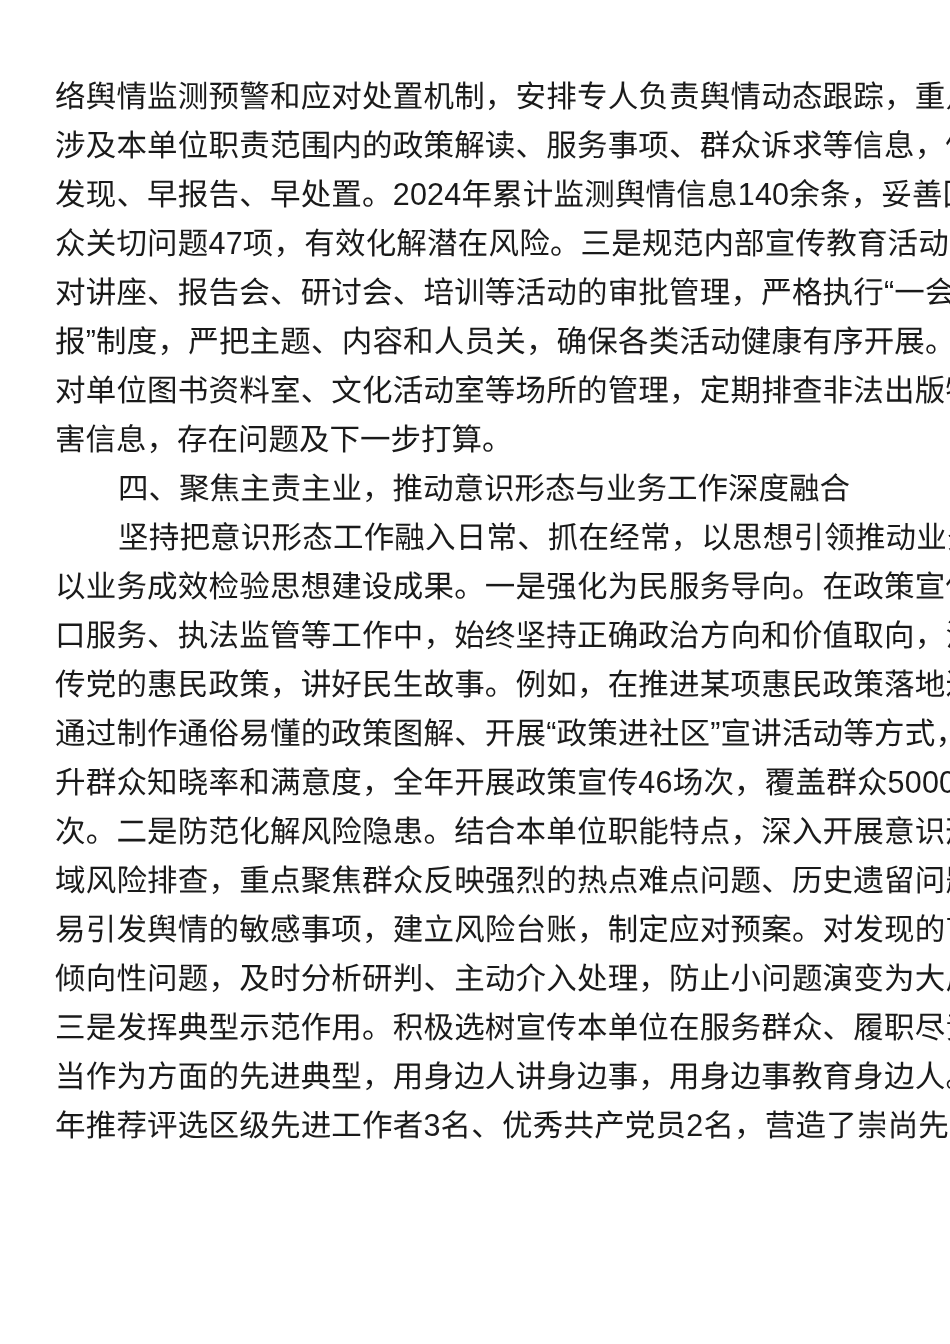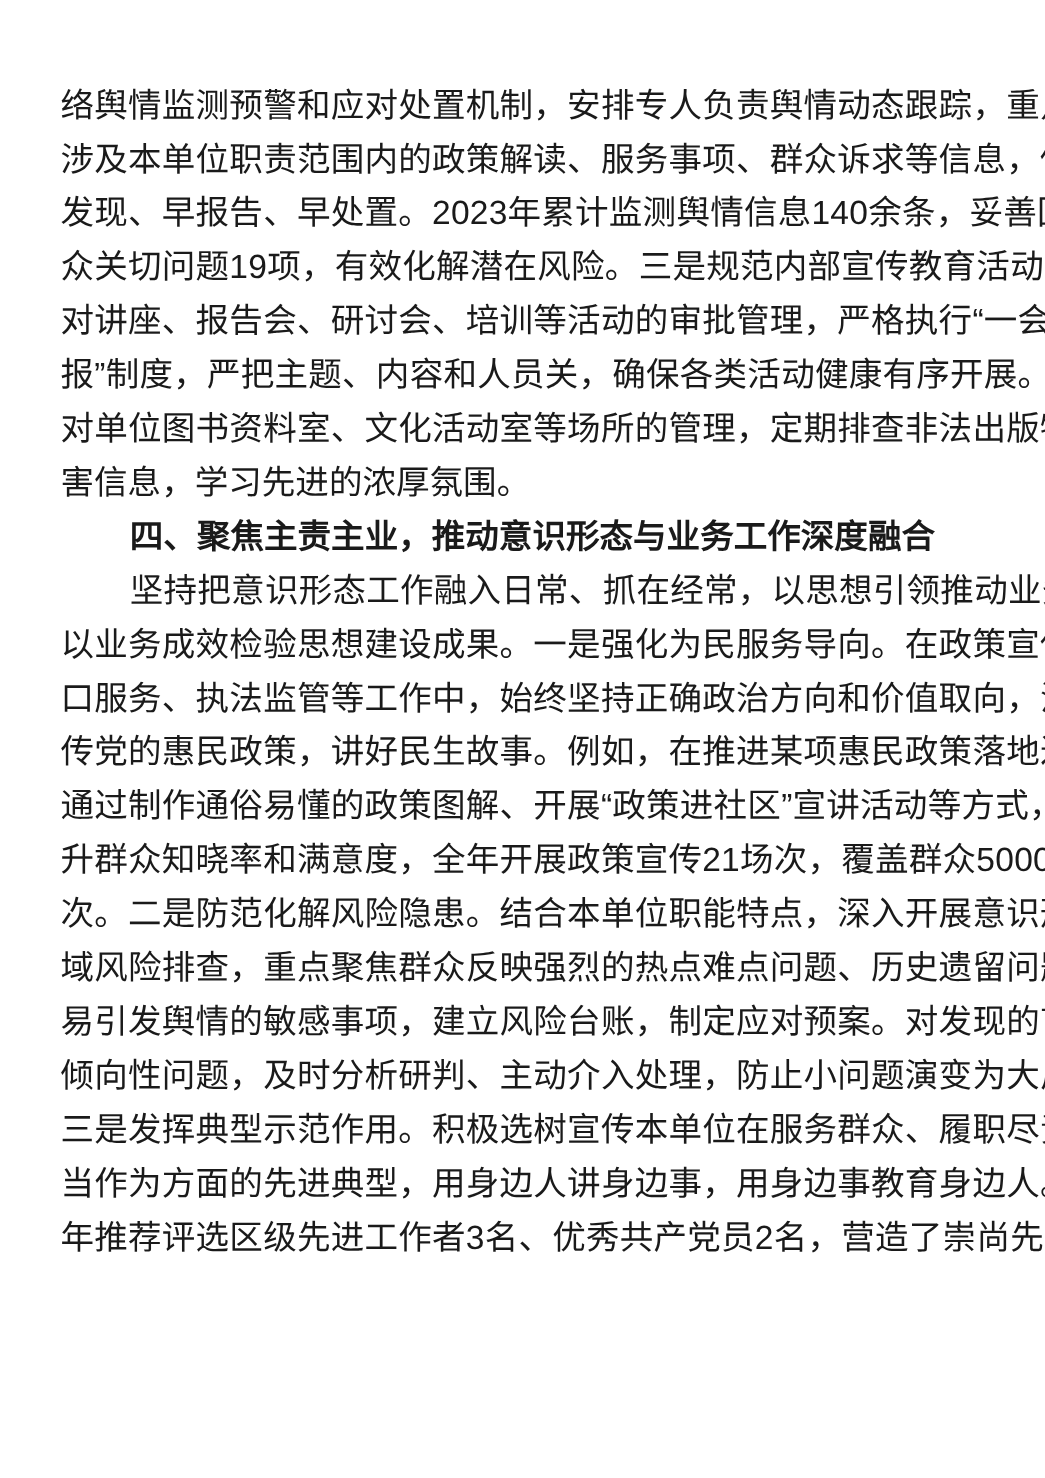--- a/index.html
+++ b/index.html
@@ -42,21 +42,21 @@
     justify-content: space-between;
     white-space: normal;
   }
   .line.justify > span {
     display: inline-block;
   }
   .line.indent {
     padding-left: 63px;
   }
   .heading {
-    font-weight: 700;
+    font-weight: 400;
   }
   
   .tight { letter-spacing: 0.2px; }
 </style>
 </head>
 <body>
 
 <div class="page">
   <div class="doc-body">
 
@@ -129,21 +129,21 @@
         <span>现</span>
         <span>、</span>
         <span>早</span>
         <span>报</span>
         <span>告</span>
         <span>、</span>
         <span>早</span>
         <span>处</span>
         <span>置</span>
         <span>。</span>
-        <span>2023</span>
+        <span>2024</span>
         <span> </span>
         <span>年</span>
         <span>累</span>
         <span>计</span>
         <span>监</span>
         <span>测</span>
         <span>舆</span>
         <span>情</span>
         <span>信</span>
         <span>息</span>
@@ -157,21 +157,21 @@
         <span>善</span>
         <span>回</span>
       </div>
     <div class="line justify tight">
         <span>众</span>
         <span>关</span>
         <span>切</span>
         <span>问</span>
         <span>题</span>
         <span> </span>
-        <span>19</span>
+        <span>47</span>
         <span> </span>
         <span>项</span>
         <span>，</span>
         <span>有</span>
         <span>效</span>
         <span>化</span>
         <span>解</span>
         <span>潜</span>
         <span>在</span>
         <span>风</span>
@@ -280,21 +280,21 @@
         <span>定</span>
         <span>期</span>
         <span>排</span>
         <span>查</span>
         <span>非</span>
         <span>法</span>
         <span>出</span>
         <span>版</span>
         <span>物</span>
       </div>
-    <div class="line">害信息，学习先进的浓厚氛围。</div>
+    <div class="line">害信息，存在问题及下一步打算。</div>
 
     <div class="line indent heading">四、聚焦主责主业，推动意识形态与业务工作深度融合</div>
 
     <div class="line justify indent tight">
         <span>坚</span>
         <span>持</span>
         <span>把</span>
         <span>意</span>
         <span>识</span>
         <span>形</span>
@@ -464,21 +464,21 @@
         <span>，</span>
         <span>全</span>
         <span>年</span>
         <span>开</span>
         <span>展</span>
         <span>政</span>
         <span>策</span>
         <span>宣</span>
         <span>传</span>
         <span> </span>
-        <span>21</span>
+        <span>46</span>
         <span> </span>
         <span>场</span>
         <span>次</span>
         <span>，</span>
         <span>覆</span>
         <span>盖</span>
         <span>群</span>
         <span>众</span>
         <span> </span>
         <span>5000</span>

